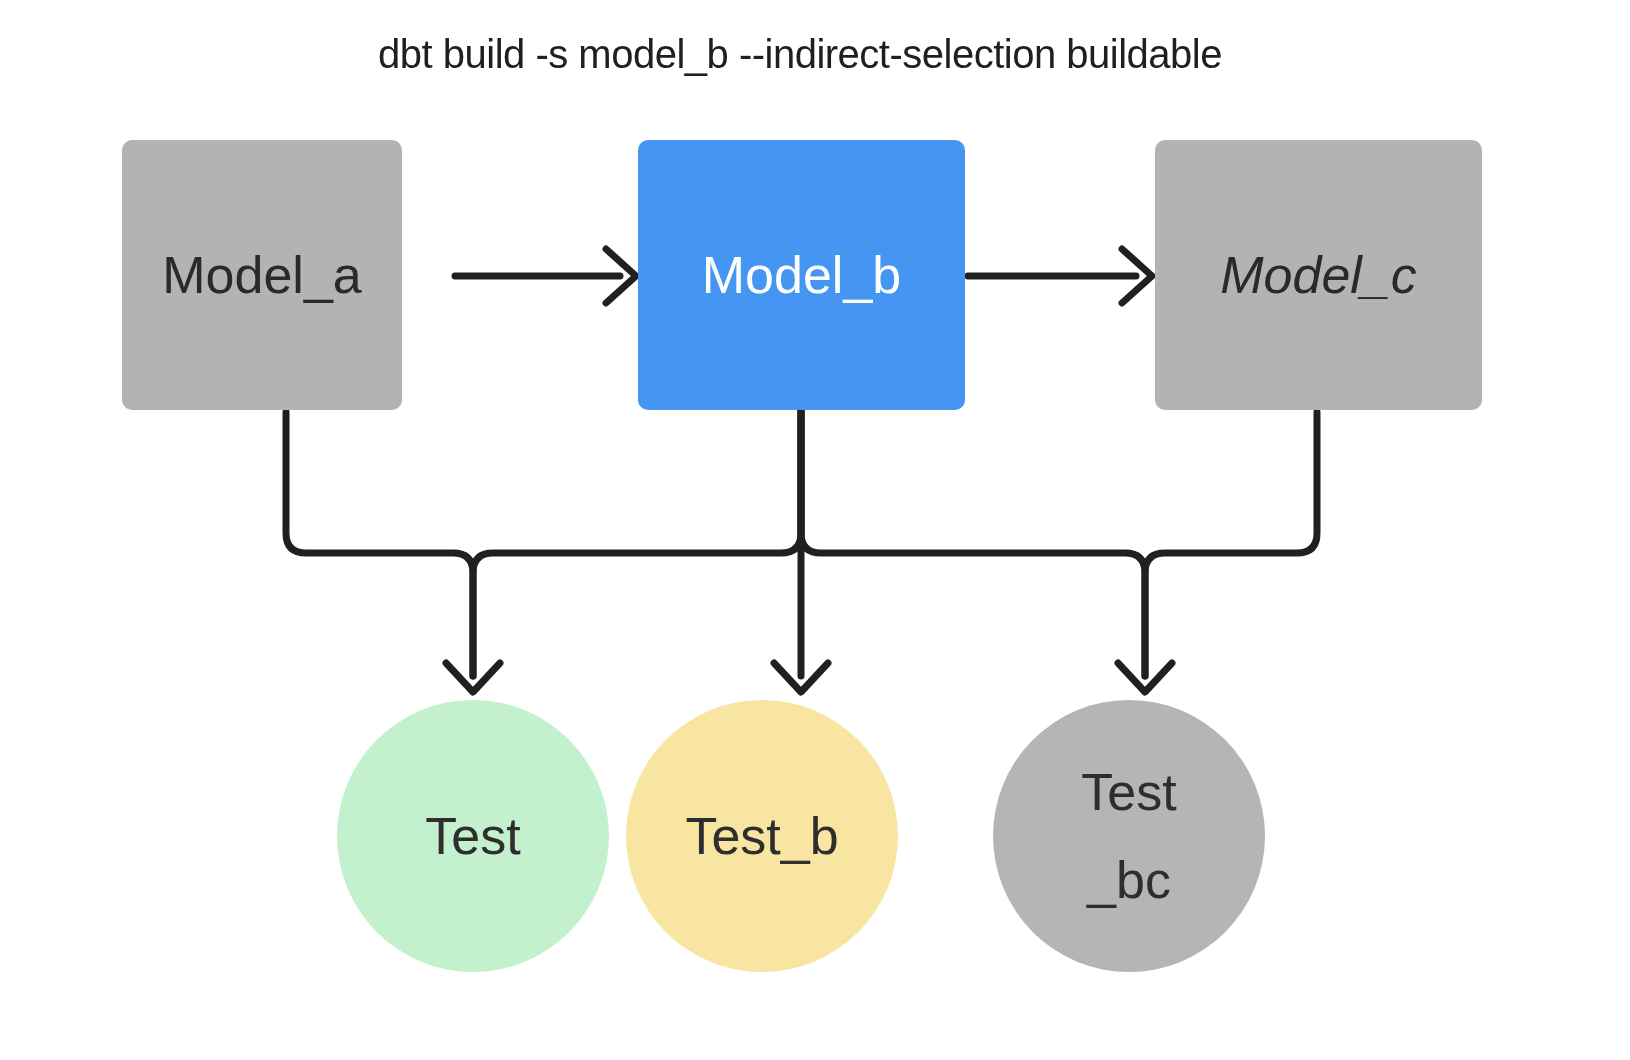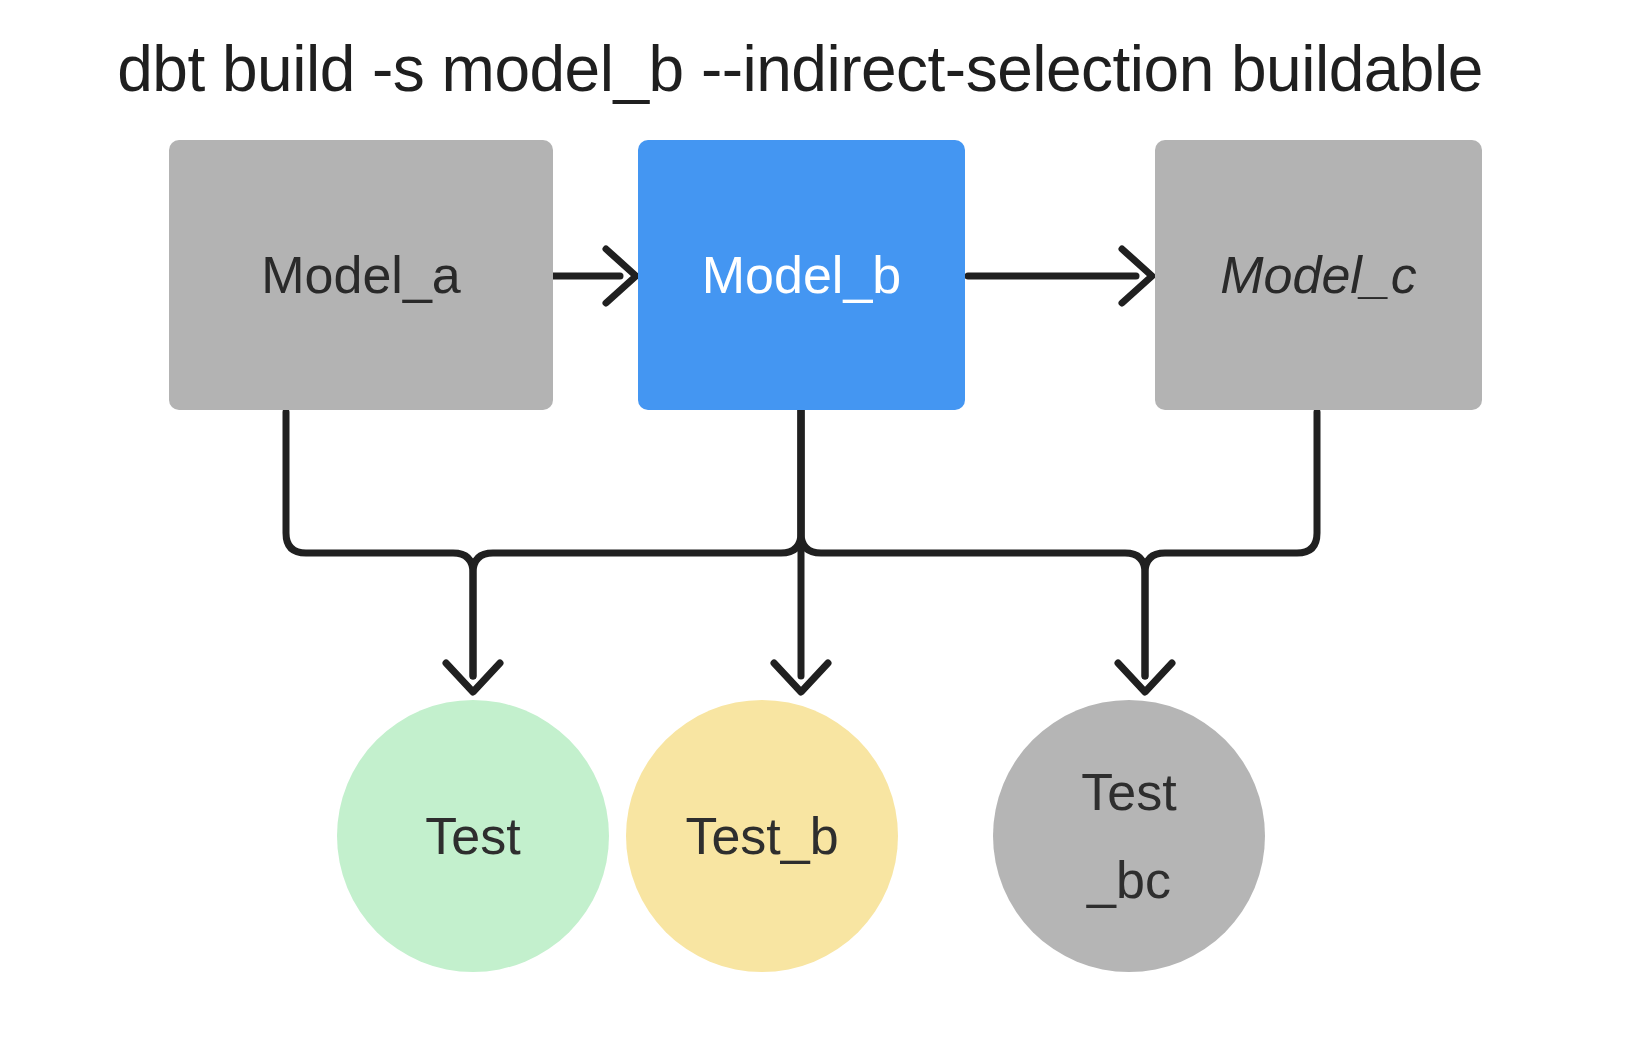--- a/index.html
+++ b/index.html
@@ -14,21 +14,21 @@
     background: #ffffff;
     overflow: hidden;
     font-family: "Liberation Sans", "DejaVu Sans", sans-serif;
   }
   .title {
     position: absolute;
     left: 0;
     top: 32px;
     width: 1600px;
     text-align: center;
-    font-size: 64px;
+    font-size: 40px;
     font-weight: 500;
     letter-spacing: -0.5px;
     color: #1f1f1f;
     white-space: nowrap;
   }
   .edges {
     position: absolute;
     left: 0;
     top: 0;
     width: 1630px;
@@ -38,21 +38,21 @@
     position: absolute;
     display: flex;
     align-items: center;
     justify-content: center;
     font-weight: 500;
   }
   .box {
     border-radius: 10px;
     font-size: 52px;
   }
-  .model-a { left: 122px; top: 140px; width: 384px; height: 270px; margin-left: 47px; }
+  .model-a { left: 122px; top: 140px; width: 280px; height: 270px; }
   .model-b { left: 638px; top: 140px; width: 327px; height: 270px; }
   .model-c { left: 1155px; top: 140px; width: 327px; height: 270px; font-style: italic; }
   .circle {
     width: 272px;
     height: 272px;
     border-radius: 50%;
     flex-direction: column;
     font-size: 52px;
   }
   .circle .line {

